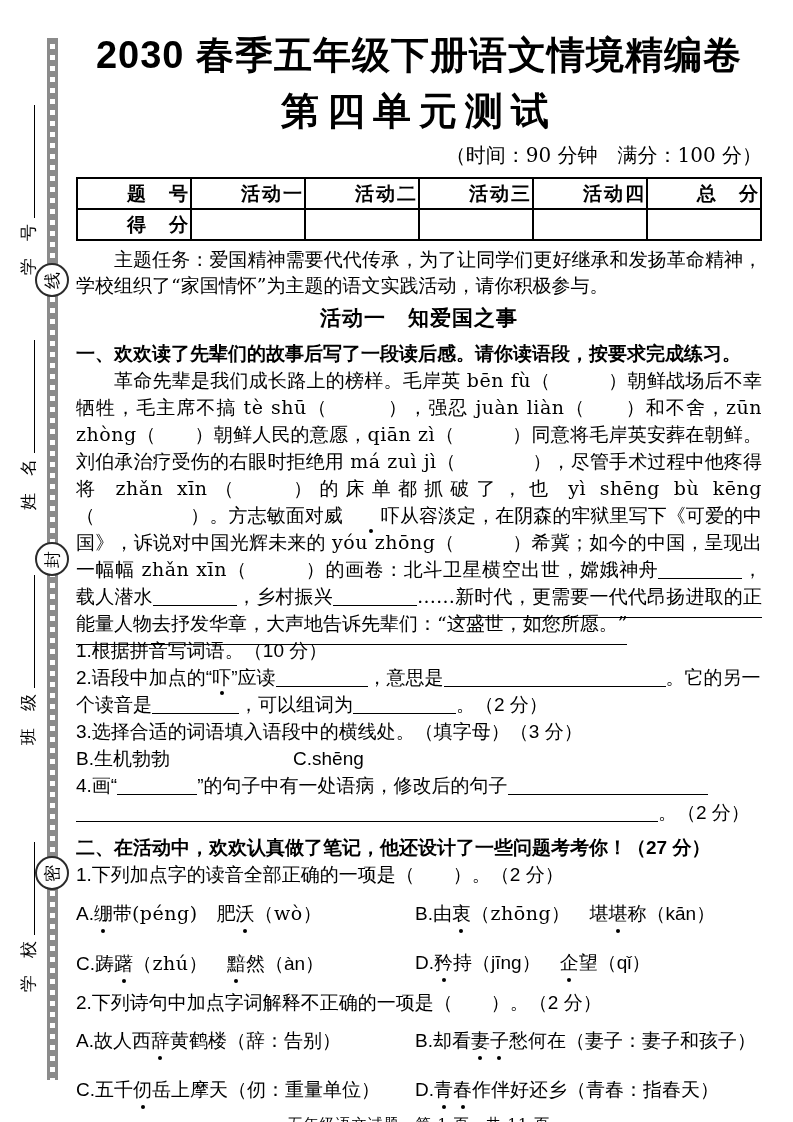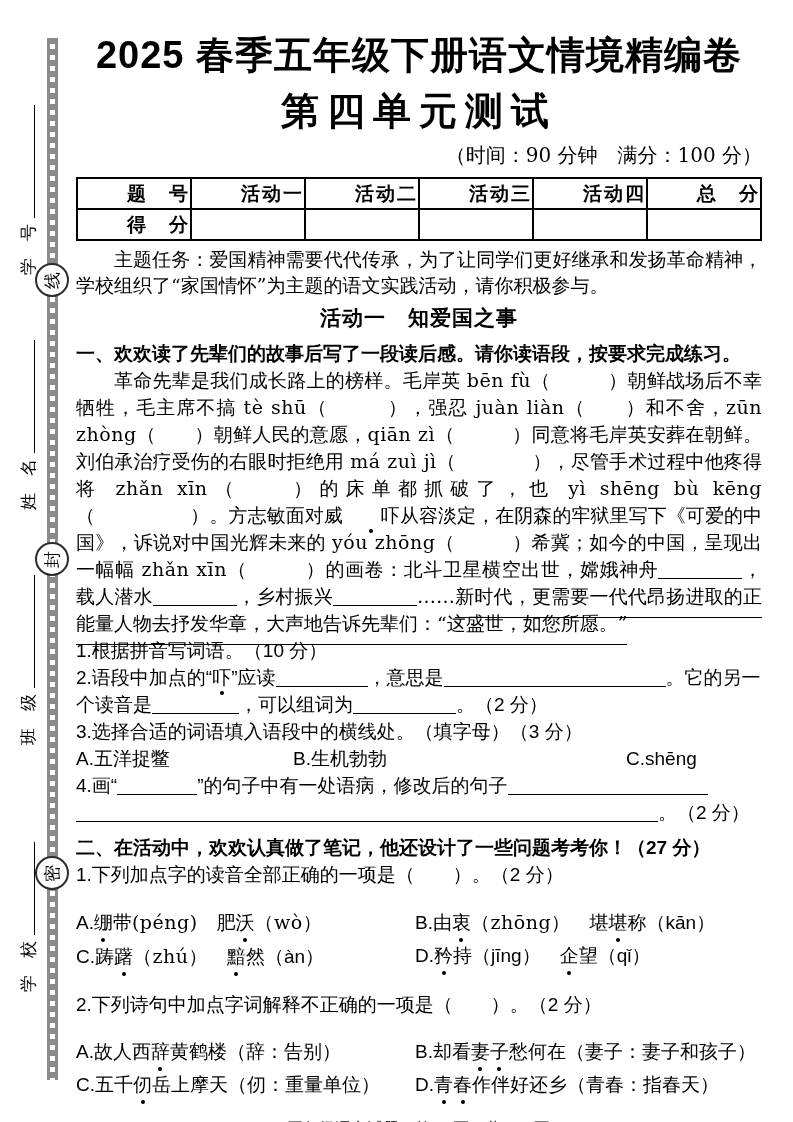--- a/index.html
+++ b/index.html
@@ -46,21 +46,21 @@
   table.score td{border:2px solid #000;height:29px;text-align:right;
     font-size:19px;font-weight:bold;padding:0;letter-spacing:2px;}
   .intro{font-family:"DejaVu Serif",serif;font-size:19px;line-height:26px;
     text-align:justify;text-indent:2em;margin-top:5px;}
   .act-heading{font-size:21px;font-weight:bold;text-align:center;line-height:28px;margin-top:6px;letter-spacing:1px;}
   .sec-title{font-size:19px;font-weight:bold;line-height:27px;margin-top:8px;}
   .passage{font-family:"DejaVu Serif",serif;font-size:19px;line-height:27px;
     text-align:justify;text-indent:2em;}
   .q{font-size:19px;line-height:27px;}
   .opts3{display:grid;grid-template-columns:217px 333px auto;font-size:19px;line-height:27px;}
-  .opts2{display:grid;grid-template-columns:339px auto;font-size:19px;line-height:30px;row-gap:3px;margin:19px 0;}
+  .opts2{display:grid;grid-template-columns:339px auto;font-size:19px;line-height:30px;row-gap:19px;margin:10px 0;}
   .footer{font-size:15px;text-align:center;margin-top:8px;line-height:18px;font-family:"DejaVu Serif",serif;letter-spacing:1px;}
 
   
   .py{font-family:"DejaVu Serif",serif;letter-spacing:0.5px;}
   .blank{display:inline-block;height:0.95em;border-bottom:1.6px solid #000;vertical-align:-3px;}
   .useg{border-bottom:1.6px solid #000;padding-bottom:10px;}
   .dot{position:relative;display:inline-block;}
   .dot::after{
     content:"";position:absolute;left:50%;bottom:-4px;transform:translateX(-50%);
     width:4px;height:4px;border-radius:50%;background:#000;
@@ -95,21 +95,21 @@
   </div>
   <div class="seal-circle c-feng">
     <span>封</span>
   </div>
   <div class="seal-circle c-mi">
     <span>密</span>
   </div>
 
   <div class="content">
 
-    <div class="title">2025 春季五年级下册语文情境精编卷</div>
+    <div class="title">2030 春季五年级下册语文情境精编卷</div>
     <div class="title sub">第四单元测试</div>
     <div class="meta">（时间：90 分钟　满分：100 分）</div>
 
     <table class="score">
       <tbody>
           <tr>
         <td>题　号</td>
         <td>活动一</td>
         <td>活动二</td>
         <td>活动三</td>
@@ -132,21 +132,20 @@
     <div class="act-heading">活动一　知爱国之事</div>
     <div class="sec-title">一、欢欢读了先辈们的故事后写了一段读后感。请你读语段，按要求完成练习。</div>
 
     <div class="passage"><span class="">革命先辈是我们成长路上的榜样。毛岸英 </span><span class="py">bēn fù</span><span class="">（　　　）朝鲜战场后不幸牺牲，毛主席不搞 </span><span class="py">tè shū</span><span class="">（　　　），强忍 </span><span class="py">juàn liàn</span><span class="">（　　）和不舍，</span><span class="py">zūn zhòng</span><span class="">（　　）朝鲜人民的意愿，</span><span class="py">qiān zì</span><span class="">（　　　）同意将毛岸英安葬在朝鲜。刘伯承治疗受伤的右眼时拒绝用 </span><span class="py">má zuì jì</span><span class="">（　　　　），尽管手术过程中他疼得将 </span><span class="py">zhǎn xīn</span><span class="">（　　）的床单都抓破了，也 </span><span class="py">yì shēng bù kēng</span><span class="">（　　　　　）。方志敏面对威</span><span class="dot">吓</span><span class="">从容淡定，在阴森的牢狱里写下《可爱的中国》，诉说对中国光辉未来的 </span><span class="py">yóu zhōng</span><span class="">（　　　）希冀；如今的中国，呈现出一幅幅 </span><span class="py">zhǎn xīn</span><span class="">（　　　）的画卷：北斗卫星横空出世，嫦娥神舟</span><span class="blank" style="width: 84px;"></span><span class="">，载人潜水</span><span class="blank" style="width: 84px;"></span><span class="">，乡村振兴</span><span class="blank" style="width: 84px;"></span><span class="">……</span><span class="useg">新时代，更需要一代代昂扬进取的正能量人物去抒发华章，大声地告诉先辈们：“这盛世，如您所愿。”</span></div>
 
     <div class="q"><span class="">1.根据拼音写词语。（10 分）</span></div>
     <div class="q"><span class="">2.语段中加点的“</span><span class="dot">吓</span><span class="">”应读</span><span class="blank" style="width: 92px;"></span><span class="">，意思是</span><span class="blank" style="width: 222px;"></span><span class="">。它的另一个读音是</span><span class="blank" style="width: 87px;"></span><span class="">，可以组词为</span><span class="blank" style="width: 103px;"></span><span class="">。（2 分）</span></div>
     <div class="q"><span class="">3.选择合适的词语填入语段中的横线处。（填字母）（3 分）</span></div>
 
     <div class="opts3">
-      <div><span class="">A.五洋捉鳖</span></div>
       <div><span class="">B.生机勃勃</span></div>
       <div><span class="">C.shēng</span></div>
     </div>
 
     <div class="q"><span class="">4.画“</span><span class="blank" style="width: 80px;"></span><span class="">”的句子中有一处语病，修改后的句子</span><span class="blank" style="width: 200px;"></span><span class="blank" style="width: 582px;"></span><span class="">。（2 分）</span></div>
 
     <div class="sec-title">二、在活动中，欢欢认真做了笔记，他还设计了一些问题考考你！（27 分）</div>
     <div class="q"><span class="">1.下列加点字的读音全部正确的一项是（　　）。（2 分）</span></div>
 
     <div class="opts2">

